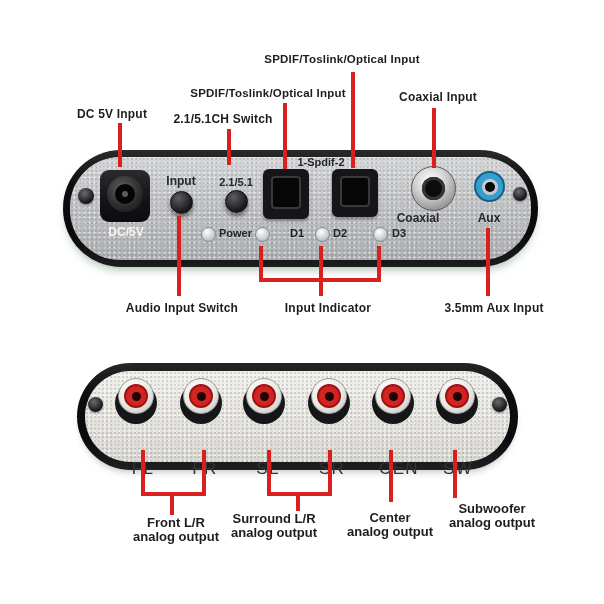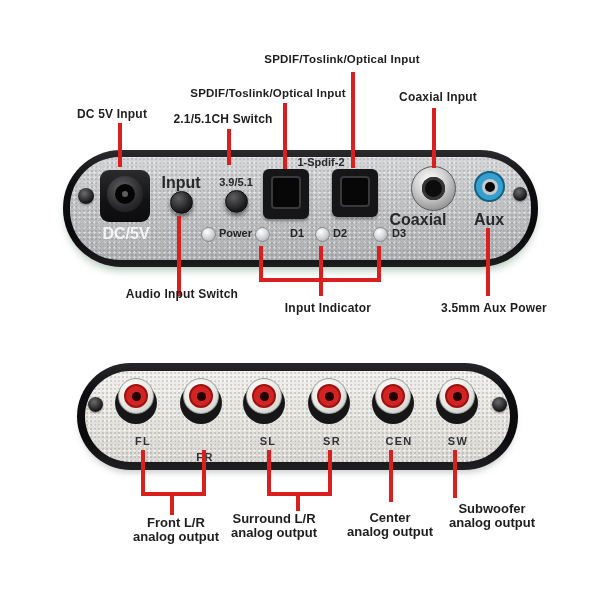--- a/index.html
+++ b/index.html
@@ -35,21 +35,21 @@
       background:
         radial-gradient(rgba(90,90,92,.20) 1px, transparent 1.4px),
         radial-gradient(rgba(255,255,255,.6) 1px, transparent 1.4px),
         linear-gradient(180deg,#f0efeb 0%,#e5e3de 50%,#d8d6d1 100%);
       background-size:4px 4px,5px 5px,100% 100%;background-position:0 0,2px 2px,0 0;}
   
   .comp{position:absolute;z-index:3;}
   .screw{border-radius:50%;background:radial-gradient(circle at 40% 33%,#6b6b6d,#161618 68%);
       box-shadow:0 1px 2px rgba(0,0,0,.4);}
   .paneltxt{position:absolute;transform:translateX(-50%);white-space:nowrap;z-index:3;
-      font-weight:bold;font-size:16px;color:#26282a;}
+      font-weight:bold;font-size:12px;color:#26282a;}
   .paneltxt.white{color:#f4f4f4;}
   .paneltxt.s11{font-size:11px;}
   .ledtxt{position:absolute;z-index:3;font-weight:bold;font-size:11px;color:#222426;white-space:nowrap;}
   .dcjack{left:100px;top:170px;width:50px;height:52px;border-radius:9px;
       background:linear-gradient(180deg,#2b2b2d,#131315 60%,#0c0c0e);}
   .dcbarrel{left:107px;top:176px;width:36px;height:36px;border-radius:50%;
       background:radial-gradient(circle at 42% 35%,#606062,#2a2a2c 60%,#151517);
       display:flex;align-items:center;justify-content:center;}
   .dchole{width:20px;height:20px;border-radius:50%;background:#050505;
       display:flex;align-items:center;justify-content:center;}
@@ -79,21 +79,21 @@
   .rca-base{position:absolute;left:1px;top:4px;width:42px;height:42px;border-radius:50%;background:#161618;}
   .rca-ring{position:absolute;left:4px;top:0;width:36px;height:36px;border-radius:50%;
       background:radial-gradient(circle at 40% 32%,#ffffff,#e8e8e4 55%,#bdbdb9);
       border:1px solid #9b9b97;box-sizing:border-box;
       display:flex;align-items:center;justify-content:center;}
   .rca-red{width:24px;height:24px;border-radius:50%;background:var(--rca_red);
       border:2px solid #9e1212;box-sizing:border-box;
       display:flex;align-items:center;justify-content:center;}
   .rca-hole{width:9px;height:9px;border-radius:50%;background:#230404;}
   .jacklbl{position:absolute;transform:translateX(-50%);z-index:3;white-space:nowrap;
-      font-weight:bold;font-size:11px;letter-spacing:1.3px;color:#303234;}
+      font-weight:normal;font-size:17px;letter-spacing:1.3px;color:#303234;margin-top:24px;}
 </style>
 </head>
 <body>
 
 <div class="canvas" style="--annotation_red: #da1f1f; --aux_blue: #379fd0; --rca_red: #d32424;">
 
   <div class="lbl sp" style="left:342px;top:53px">SPDIF/Toslink/Optical Input</div>
   <div class="lbl sp" style="left:268px;top:87px">SPDIF/Toslink/Optical Input</div>
   <div class="lbl" style="left:438px;top:90px">Coaxial Input</div>
   <div class="lbl" style="left:112px;top:107px">DC 5V Input</div>
@@ -113,21 +113,21 @@
   <div class="comp dcbarrel">
     <div class="dchole">
         <div class="dcpin"></div>
       </div>
   </div>
   <div class="paneltxt white" style="left:126px;top:225px">DC/5V</div>
 
   <div class="paneltxt" style="left:181px;top:174px">Input</div>
   <div class="comp pushbtn" style="left:170px;top:191px"></div>
 
-  <div class="paneltxt s11" style="left:236px;top:176px">3.9/5.1</div>
+  <div class="paneltxt s11" style="left:236px;top:176px">2.1/5.1</div>
   <div class="comp pushbtn" style="left:225px;top:190px"></div>
 
   <div class="paneltxt s11" style="left:321px;top:156px">1-Spdif-2</div>
   <div class="comp tos" style="left:263px;top:169px;width:46px;height:50px">
       <div class="tos-in"></div>
     </div>
   <div class="comp tos" style="left:332px;top:169px;width:46px;height:48px">
       <div class="tos-in"></div>
     </div>
 
@@ -155,23 +155,23 @@
   <div class="ledtxt" style="left:392px;top:227px">D3</div>
 
   <div class="vline" style="left:177px;top:216px;height:80px"></div>
   <div class="vline" style="left:259px;top:246px;height:36px"></div>
   <div class="vline" style="left:319px;top:246px;height:36px"></div>
   <div class="vline" style="left:377px;top:246px;height:36px"></div>
   <div class="hline" style="left:259px;top:278px;width:122px"></div>
   <div class="vline" style="left:319px;top:280px;height:16px"></div>
   <div class="vline" style="left:486px;top:228px;height:68px"></div>
 
-  <div class="lbl" style="left:182px;top:287px">Audio Input Switch</div>
+  <div class="lbl" style="left:182px;top:301px">Audio Input Switch</div>
   <div class="lbl" style="left:328px;top:301px">Input Indicator</div>
-  <div class="lbl" style="left:494px;top:301px">3.5mm Aux Power</div>
+  <div class="lbl" style="left:494px;top:301px">3.5mm Aux Input</div>
 
   <div class="dev dev2-shell"></div>
   <div class="dev dev2-face"></div>
 
   <div class="comp screw" style="left:88px;top:397px;width:15px;height:15px"></div>
   <div class="comp screw" style="left:492px;top:397px;width:15px;height:15px"></div>
 
   <div class="rca" style="left:136px;top:401px">
       <div class="rca-base"></div>
       <div class="rca-ring">
@@ -215,21 +215,21 @@
   <div class="rca" style="left:457px;top:401px">
       <div class="rca-base"></div>
       <div class="rca-ring">
         <div class="rca-red">
           <div class="rca-hole"></div>
         </div>
       </div>
     </div>
 
   <div class="jacklbl" style="left:143px;top:435px">FL</div>
-  <div class="jacklbl" style="left:205px;top:451px">FR</div>
+  <div class="jacklbl" style="left:205px;top:435px">FR</div>
   <div class="jacklbl" style="left:268px;top:435px">SL</div>
   <div class="jacklbl" style="left:332px;top:435px">SR</div>
   <div class="jacklbl" style="left:399px;top:435px">CEN</div>
   <div class="jacklbl" style="left:458px;top:435px">SW</div>
 
   <div class="vline" style="left:141px;top:450px;height:44px"></div>
   <div class="vline" style="left:202px;top:450px;height:44px"></div>
   <div class="hline" style="left:141px;top:492px;width:65px"></div>
   <div class="vline" style="left:170px;top:494px;height:21px"></div>
 

